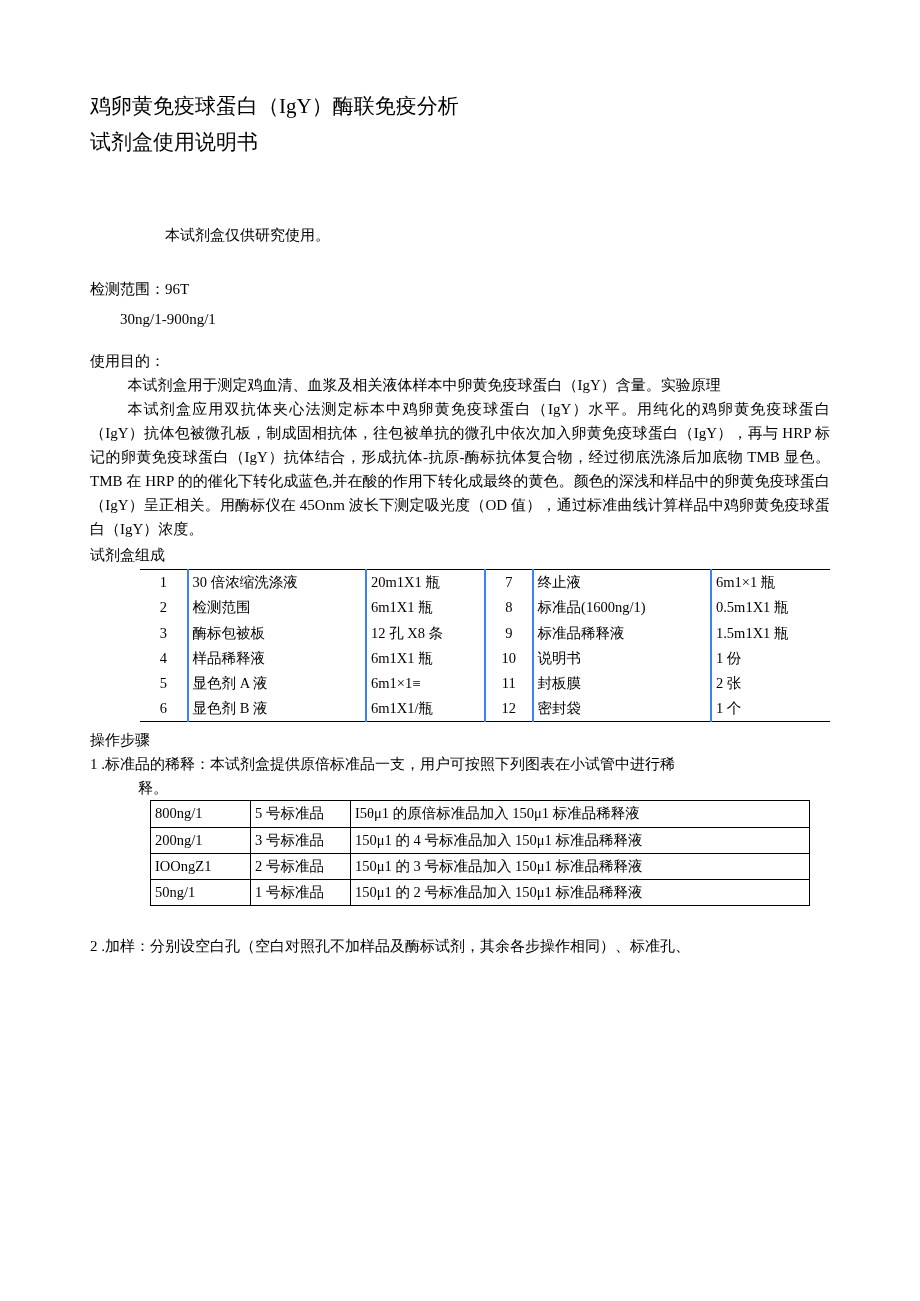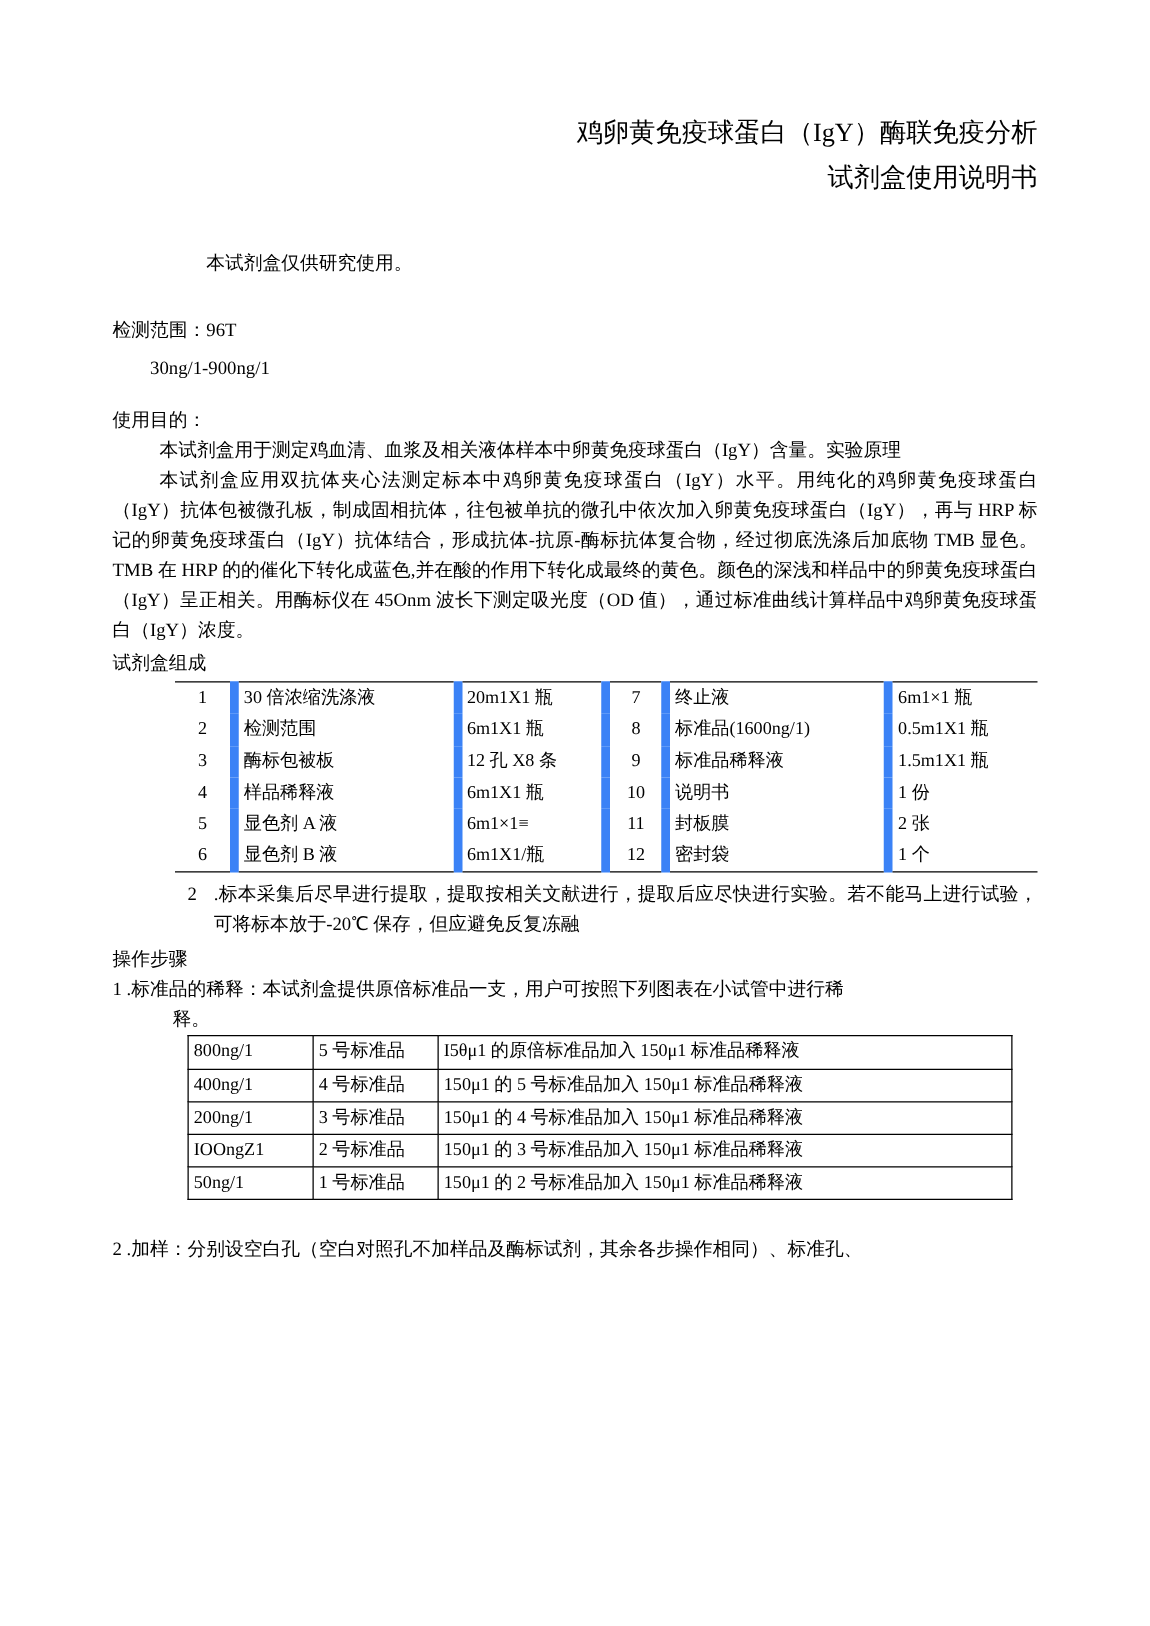--- a/index.html
+++ b/index.html
@@ -6,39 +6,39 @@
     body {
       width: 920px;
       min-height: 1301px;
       background: #fff;
       font-family: "SimSun", "宋体", serif;
       font-size: 15px;
       color: #000;
       padding: 90px 90px 60px 90px;
       line-height: 1.6;
     }
-    .title-block { text-align: right; margin-bottom: 40px; }
+    .title-block { text-align: left; margin-bottom: 64px; }
     .title-line1 { font-size: 21px; font-family: "SimSun", "宋体", serif; }
     .title-line2 { font-size: 21px; font-family: "SimSun", "宋体", serif; margin-top: 2px; }
     .intro { text-indent: 5em; margin-bottom: 30px; }
     .label-line { margin-bottom: 6px; }
     .indent1 { text-indent: 2em; }
     .para { text-align: justify; margin-bottom: 2px; }
     .para-indent { text-indent: 2.5em; text-align: justify; }
     .section-label { margin-top: 2px; }
 
     table.components {
       border-collapse: collapse;
       width: 100%;
       margin: 2px 0 6px 50px;
       width: calc(100% - 50px);
       font-size: 14.5px;
     }
     table.components td {
-      border-left: 7px solid #3b82f6;
+      border-left: 2px solid #3b82f6;
       border-right: 1px solid #000;
       padding: 1px 4px;
       vertical-align: top;
       white-space: nowrap;
     }
     table.components tr:first-child td { border-top: 1px solid #000; }
     table.components tr:last-child td { border-bottom: 1px solid #000; }
     table.components td.num { text-align: center; width: 40px; border-left: none; }
     table.components td.num2 { text-align: center; width: 40px; }
     table.components td.name { width: 150px; }
@@ -138,38 +138,32 @@
         <td class="name">显色剂 B 液</td>
         <td class="spec">6m1X1/瓶</td>
         <td class="num2">12</td>
         <td class="name">密封袋</td>
         <td class="spec2">1 个</td>
       </tr>
     </tbody>
 </table>
 
 <ol class="req" id="req-list">
-    <li><span class="marker">2</span>.标本采集后尽早进行提取，提取按相关文献进行，提取后应尽快进行实验。若不能马上进行试验，可将标本放于-20℃ 保存，但应避免反复冻融</li>
   </ol>
 
 <p class="section-label">操作步骤</p>
 <p class="step-line">1 .标准品的稀释：本试剂盒提供原倍标准品一支，用户可按照下列图表在小试管中进行稀</p>
 <p class="step-sub">释。</p>
 
 <table class="dilution">
   <tbody id="dilution-body">
       <tr>
         <td class="c1">800ng/1</td>
         <td class="c2">5 号标准品</td>
         <td class="c3">I5θμ1 的原倍标准品加入 150μ1 标准品稀释液</td>
-      </tr>
-      <tr>
-        <td class="c1">400ng/1</td>
-        <td class="c2">4 号标准品</td>
-        <td class="c3">150μ1 的 5 号标准品加入 150μ1 标准品稀释液</td>
       </tr>
       <tr>
         <td class="c1">200ng/1</td>
         <td class="c2">3 号标准品</td>
         <td class="c3">150μ1 的 4 号标准品加入 150μ1 标准品稀释液</td>
       </tr>
       <tr>
         <td class="c1">IOOngZ1</td>
         <td class="c2">2 号标准品</td>
         <td class="c3">150μ1 的 3 号标准品加入 150μ1 标准品稀释液</td>

